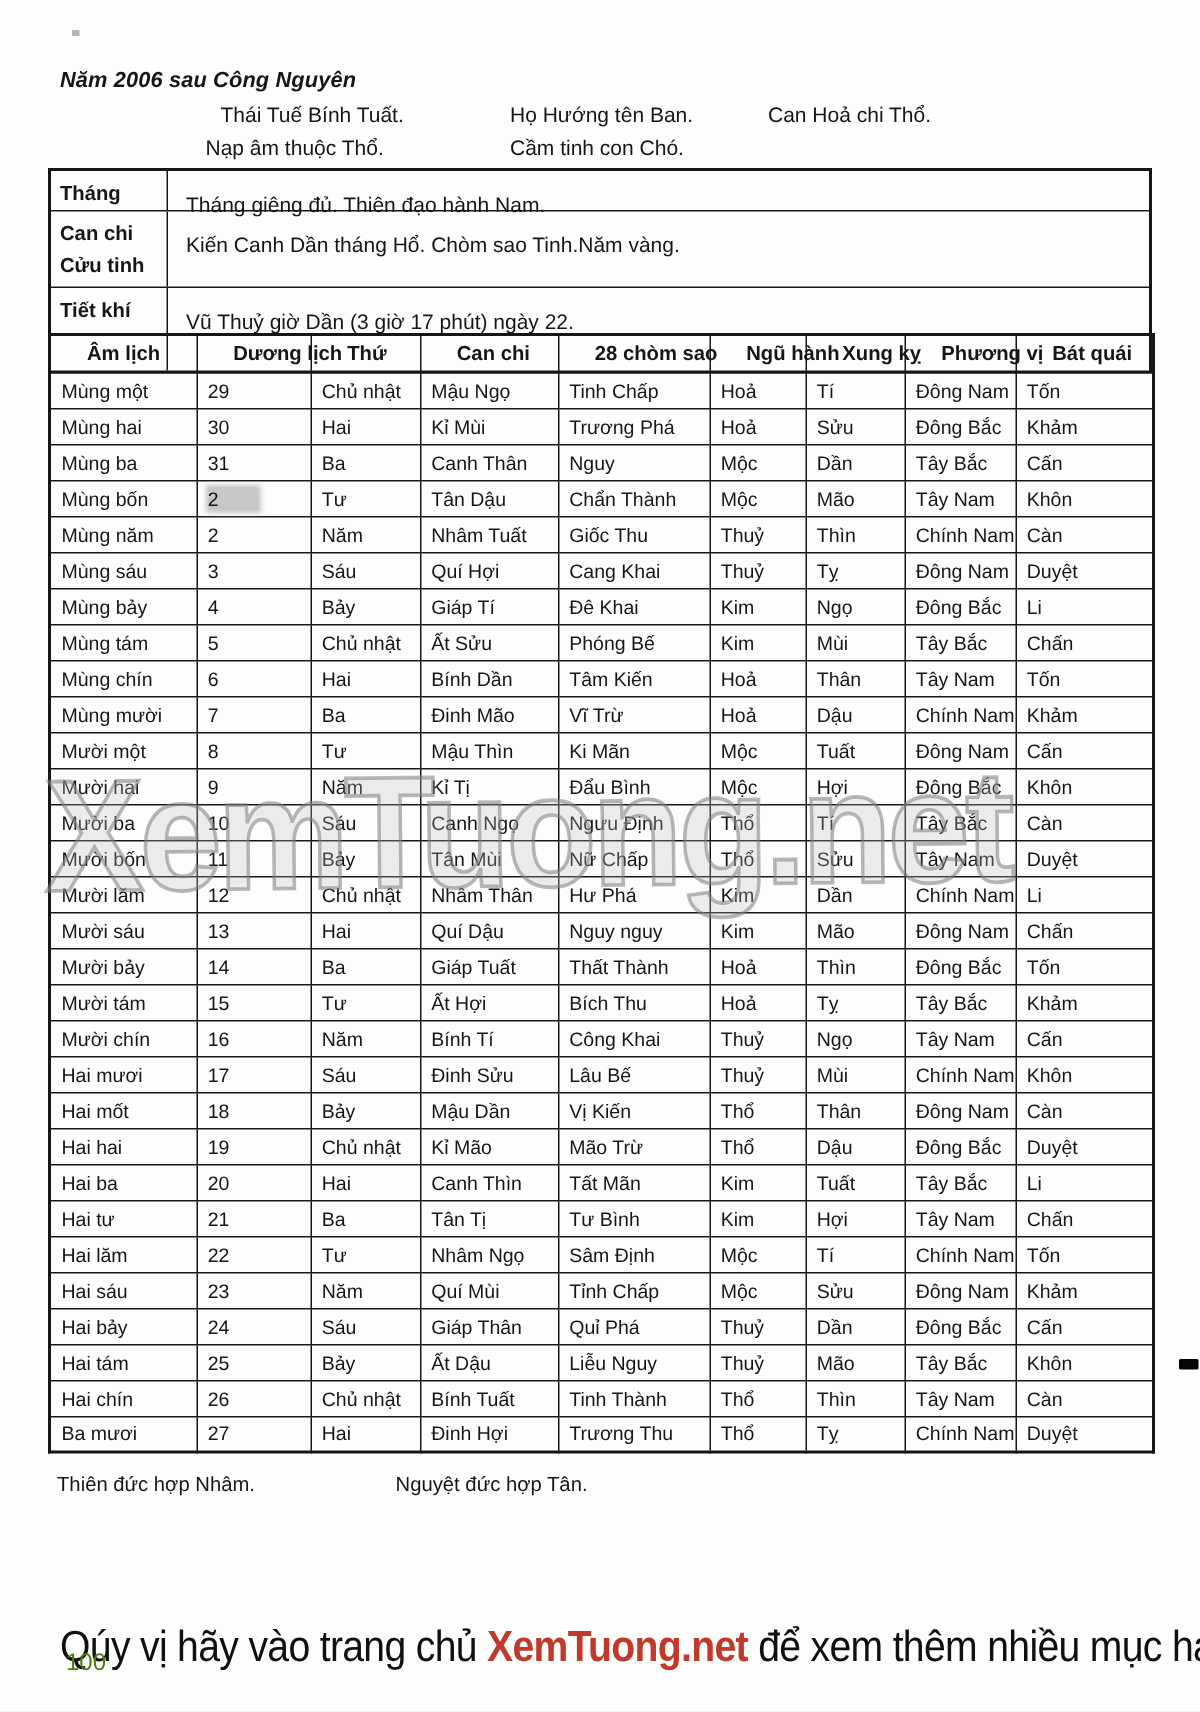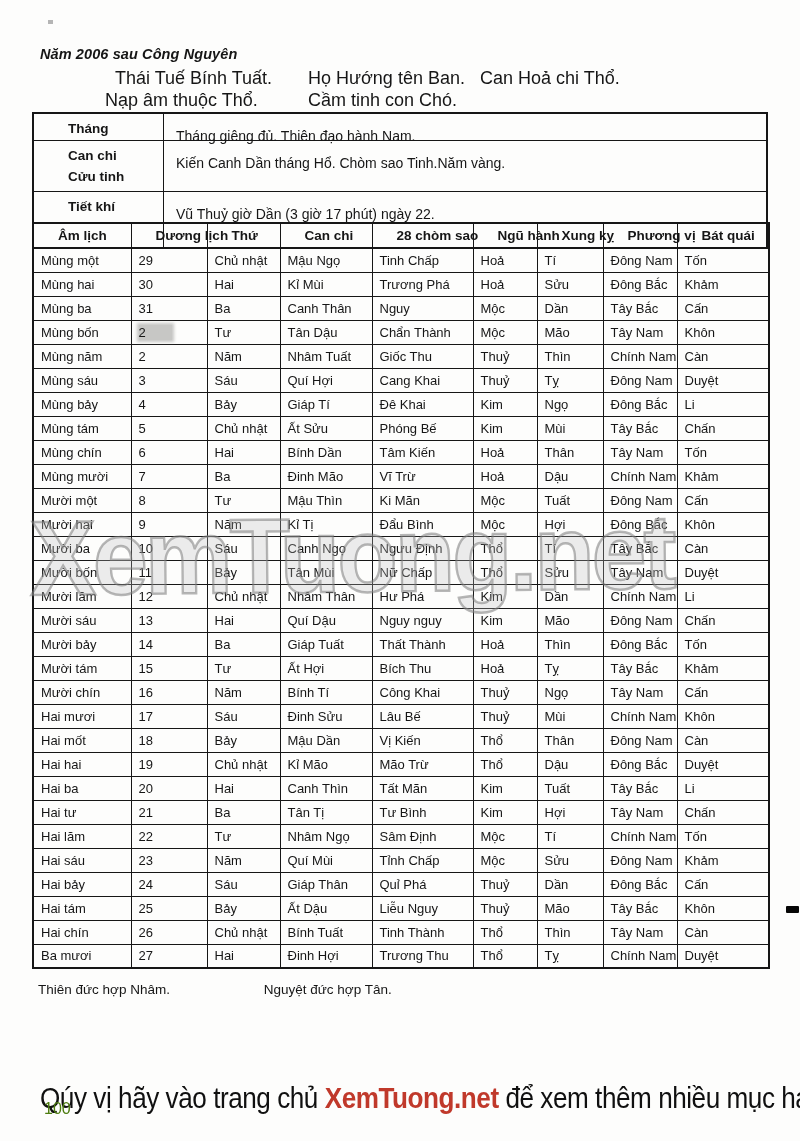--- a/index.html
+++ b/index.html
@@ -7,37 +7,37 @@
   .page {
     position:relative; width:800px; height:1141px;
     background:#fdfdfc; overflow:hidden;
     font-family:"Liberation Sans", sans-serif; color:#161616;
   }
   .speck { position:absolute; left:48px; top:20px; width:5px; height:4px; background:#b5b5b5; }
   .doc-title {
     position:absolute; left:40px; top:46px;
     font-size:14.5px; font-weight:bold; font-style:italic; letter-spacing:0.1px;
   }
-  .hdr-item { position:absolute; font-size:18px; white-space:nowrap; }
+  .hdr-item { position:absolute; font-size:14px; white-space:nowrap;margin-left:32px; }
   .h-a { left:115px; top:68px; } .h-b { left:308px; top:68px; } .h-c { left:480px; top:68px; }
   .h-d { left:105px; top:90px; } .h-e { left:308px; top:90px; }
 
   
   .info-block {
     position:absolute; left:32px; top:112px; width:736px;
     border:2px solid #161616;
   }
   .info-row { display:flex; border-bottom:1.5px solid #161616; }
   .info-row:last-child { border-bottom:none; }
   .info-row:nth-child(1) { height:27px; }
   .info-row:nth-child(2) { height:51px; }
   .info-row:nth-child(3) { height:55px; }
   .info-label {
-    width:102px; border-right:1.5px solid #161616;
-    font-weight:bold; font-size:13.5px; padding:4px 0 0 6px; line-height:21px;margin-left:28px;
+    width:78px; border-right:1.5px solid #161616;
+    font-weight:bold; font-size:13.5px; padding:4px 0 0 6px; line-height:21px;
   }
   .info-content { flex:1; font-size:14px; padding:12px 0 0 12px; line-height:21px; }
 
   
   table.main {
     position:absolute; left:32px; top:222px; width:736px;
     border-collapse:collapse; table-layout:fixed;
     border:2px solid #161616;
   }
   table.main th, table.main td {

